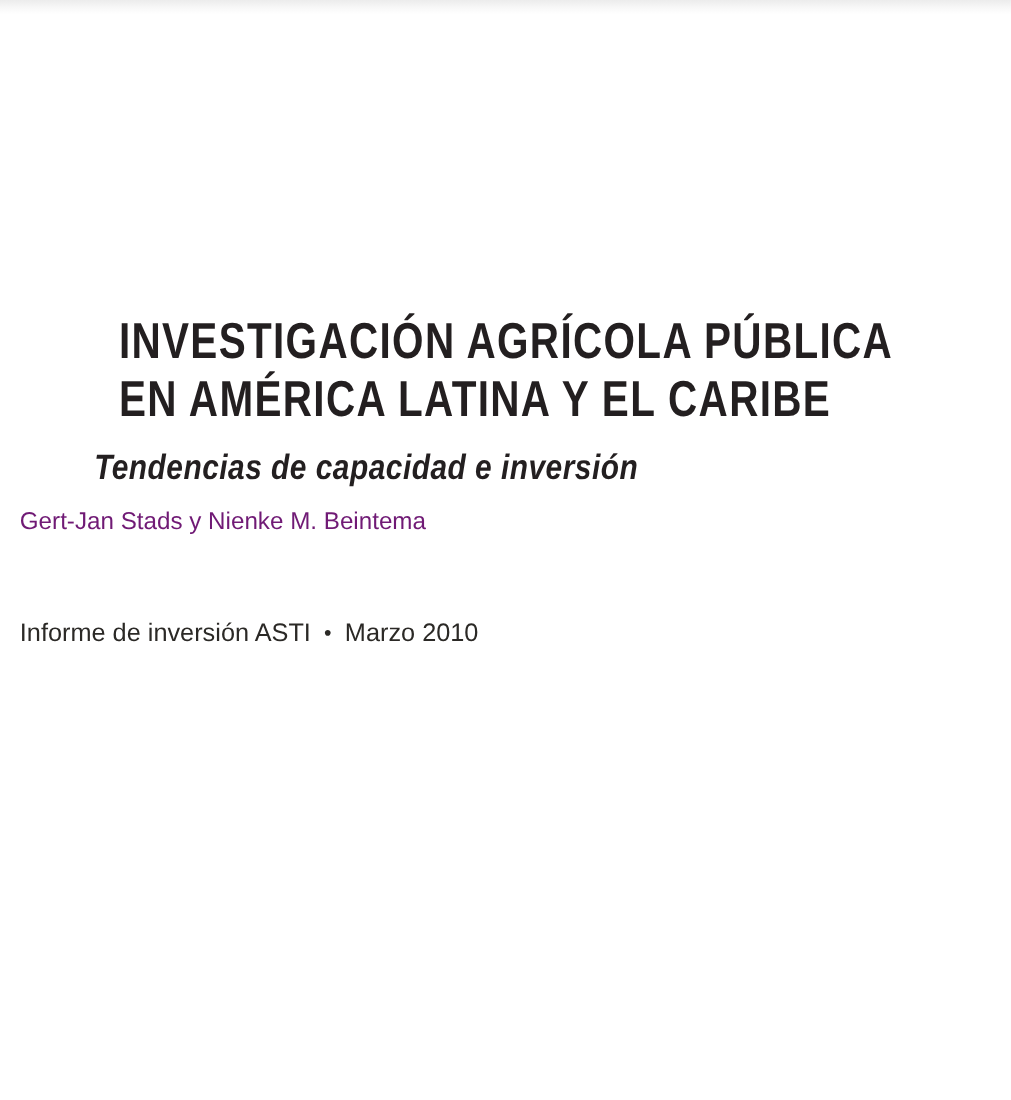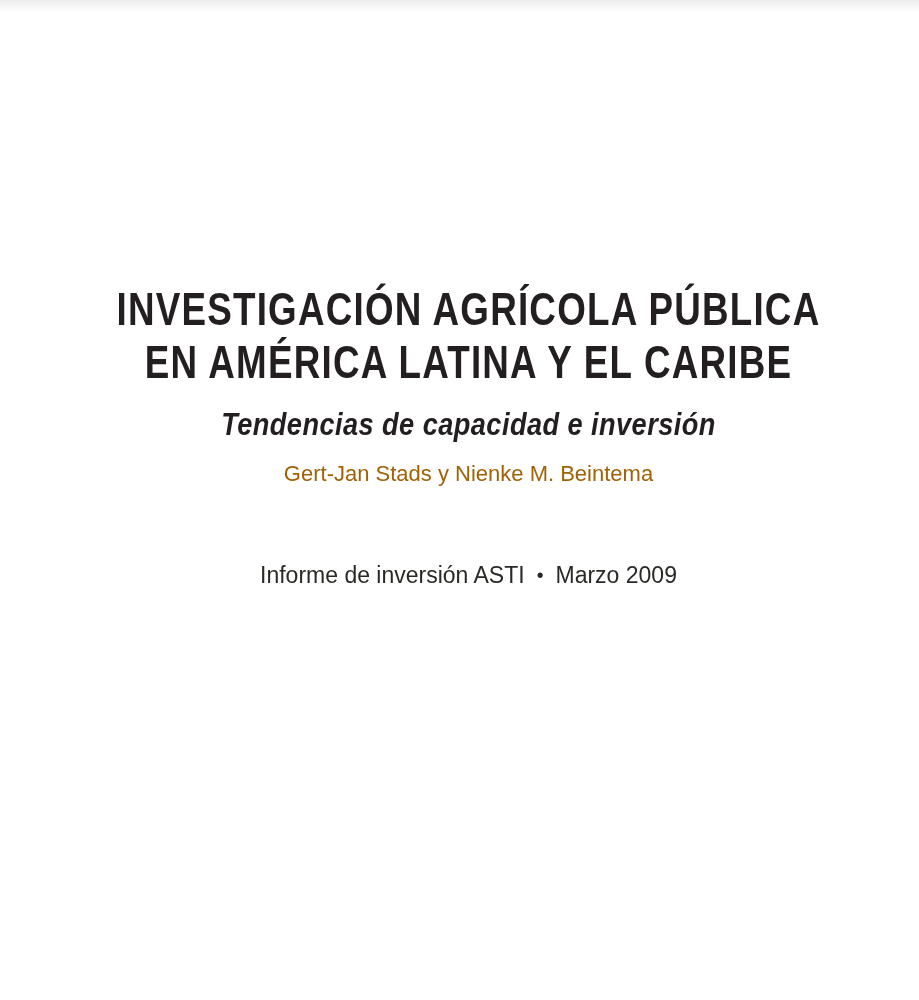--- a/index.html
+++ b/index.html
@@ -20,21 +20,20 @@
     top: 0;
     left: 0;
     width: 100%;
     height: 13px;
     background: linear-gradient(to bottom, #ececec 0%, #f8f8f8 55%, #ffffff 100%);
   }
   .content {
     position: relative;
     padding-top: 283px;
     margin-left: 18px;
-    text-align: center;
   }
   .doc-title {
     margin: 0;
     font-size: 46px;
     line-height: 53px;
     font-weight: bold;
     letter-spacing: 1.5px;
     color: #231f20;
     transform: scaleX(0.80);
     transform-origin: 50% 50%;
@@ -50,21 +49,21 @@
     color: #231f20;
     transform: scaleX(0.85);
     transform-origin: 50% 50%;
     white-space: nowrap;
   }
   .doc-authors {
     margin: 16px 0 0 0;
     font-size: 22px;
     line-height: 27px;
     font-weight: normal;
-    color: #a16207;
+    color: #701a75;
   }
   .doc-imprint {
     margin: 74px 0 0 0;
     font-size: 23px;
     line-height: 28px;
     color: #2b2926;
     white-space: nowrap;
   }
   .doc-imprint .bullet {
     display: inline-block;
@@ -86,17 +85,17 @@
     <h1 class="doc-title">
       <div>INVESTIGACIÓN AGRÍCOLA PÚBLICA</div>
       <div>EN AMÉRICA LATINA Y EL CARIBE</div>
     </h1>
 
     <h2 class="doc-subtitle">Tendencias de capacidad e inversión</h2>
 
     <div class="doc-authors">Gert-Jan Stads y Nienke M. Beintema</div>
 
     <div class="doc-imprint">
-      <span>Informe de inversión ASTI</span><span class="bullet">•</span><span>Marzo 2009</span>
+      <span>Informe de inversión ASTI</span><span class="bullet">•</span><span>Marzo 2010</span>
     </div>
 
   </div>
 </div>
 
 </body></html>

